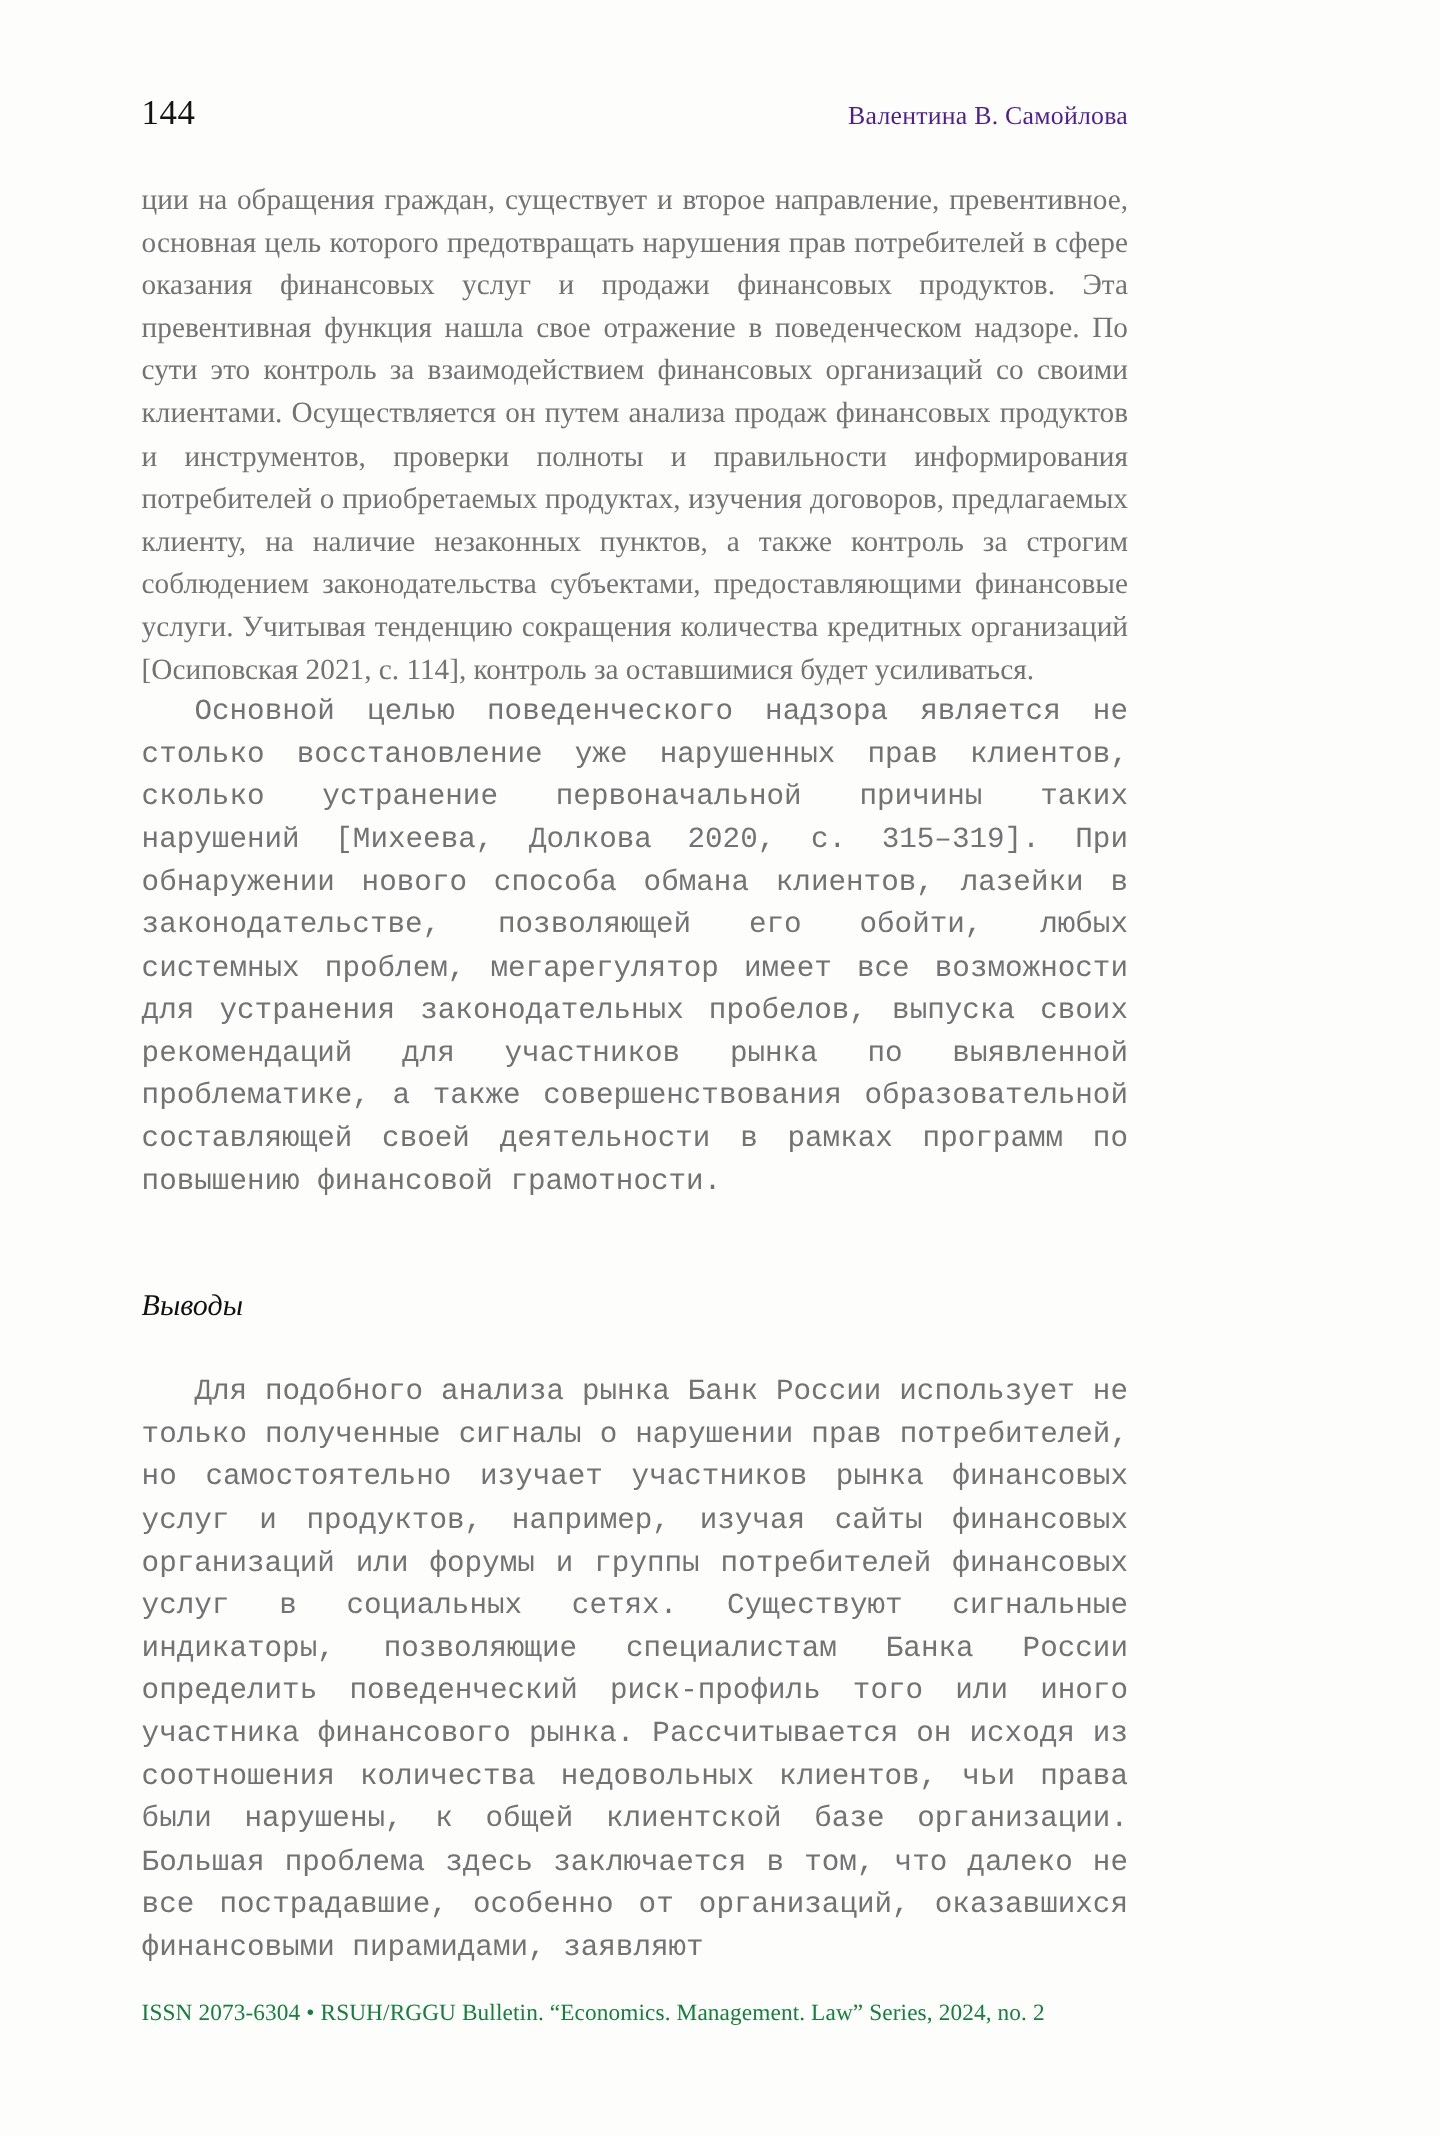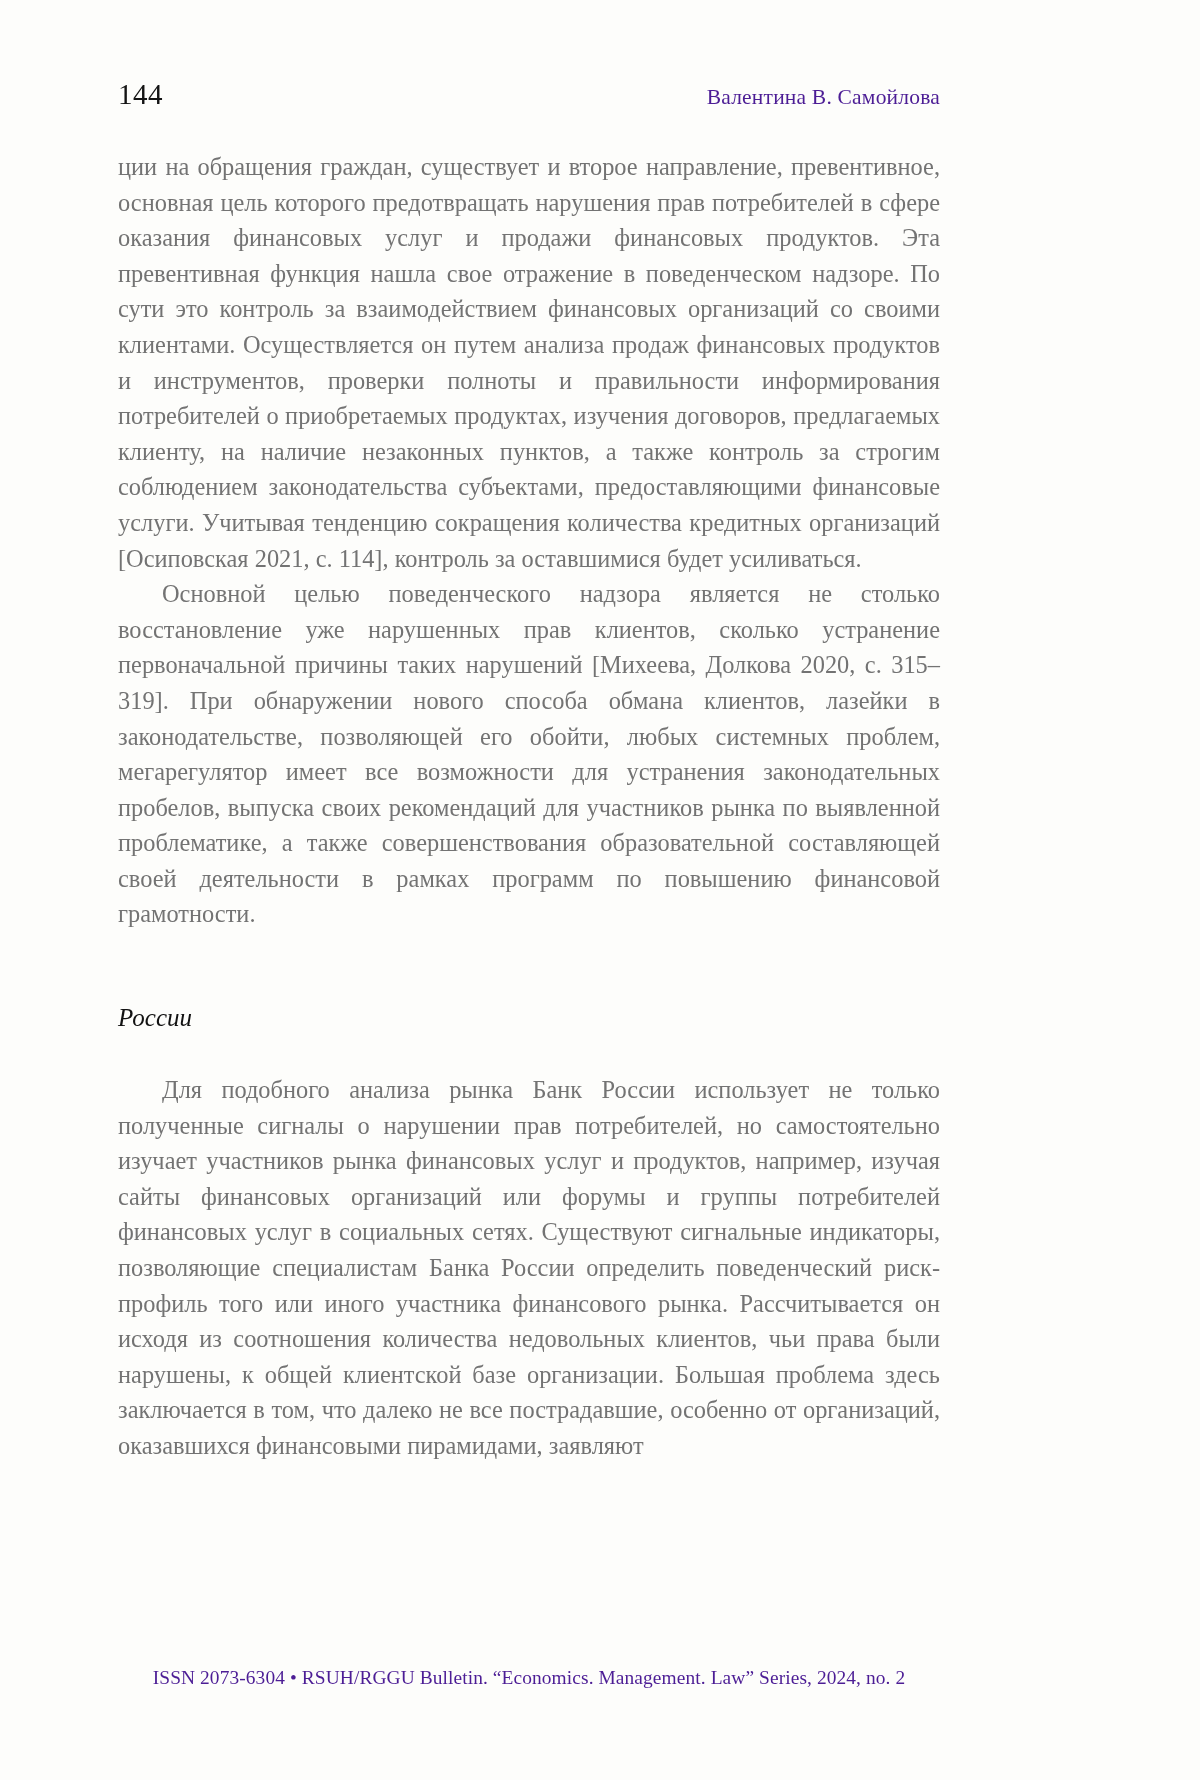--- a/index.html
+++ b/index.html
@@ -51,39 +51,39 @@
     font-size: 24.4px;
     line-height: 35.6px;
     text-align: justify;
     text-justify: inter-word;
     margin: 0;
     color: #737373;
     hyphens: manual;
   }
   p.body.indent {
     text-indent: 44px;
+    font-family: Liberation Mono, monospace;
   }
   .section-title {
     font-family: "Liberation Serif", serif;
     font-size: 25px;
     font-style: italic;
     margin: 0;
     color: #121212;
   }
   .gap-large { height: 72px; }
   .gap-title { height: 40px; }
   .footer {
     position: absolute;
     left: 118px;
     top: 1667px;
     width: 822px;
-    text-align: center;
     font-family: "Liberation Serif", serif;
     font-size: 19.4px;
-    color: #4c1d95;
+    color: #15803d;
     letter-spacing: 0.1px;
   }
 </style>
 </head>
 <body>
 
 <div class="page">
 
   <div class="content">
 
@@ -91,21 +91,21 @@
       <div class="folio">144</div>
       <div class="running-author">Валентина В. Самойлова</div>
     </div>
 
     <p class="body">ции на обращения граждан, существует и второе направление, превентивное, основная цель которого предотвращать нарушения прав потребителей в сфере оказания финансовых услуг и продажи финансовых продуктов. Эта превентивная функция нашла свое отражение в поведенческом надзоре. По сути это контроль за взаимодействием финансовых организаций со своими клиентами. Осуществляется он путем анализа продаж финансовых продуктов и инструментов, проверки полноты и правильности информирования потребителей о приобретаемых продуктах, изучения договоров, предлагаемых клиенту, на наличие незаконных пунктов, а также контроль за строгим соблюдением законодательства субъектами, предоставляющими финансовые услуги. Учитывая тенденцию сокращения количества кредитных организаций [Осиповская 2021, с. 114], контроль за оставшимися будет усиливаться.</p>
 
     <p class="body indent">Основной целью поведенческого надзора является не столько восстановление уже нарушенных прав клиентов, сколько устранение первоначальной причины таких нарушений [Михеева, Долкова 2020, с. 315–319]. При обнаружении нового способа обмана клиентов, лазейки в законодательстве, позволяющей его обойти, любых системных проблем, мегарегулятор имеет все возможности для устранения законодательных пробелов, выпуска своих рекомендаций для участников рынка по выявленной проблематике, а также совершенствования образовательной составляющей своей деятельности в рамках программ по повышению финансовой грамотности.</p>
 
     <div class="gap-large"></div>
 
-    <p class="section-title">России</p>
+    <p class="section-title">Выводы</p>
 
     <div class="gap-title"></div>
 
     <p class="body indent">Для подобного анализа рынка Банк России использует не только полученные сигналы о нарушении прав потребителей, но самостоятельно изучает участников рынка финансовых услуг и продуктов, например, изучая сайты финансовых организаций или форумы и группы потребителей финансовых услуг в социальных сетях. Существуют сигнальные индикаторы, позволяющие специалистам Банка России определить поведенческий риск-профиль того или иного участника финансового рынка. Рассчитывается он исходя из соотношения количества недовольных клиентов, чьи права были нарушены, к общей клиентской базе организации. Большая проблема здесь заключается в том, что далеко не все пострадавшие, особенно от организаций, оказавшихся финансовыми пирамидами, заявляют</p>
 
   </div>
 
   <div class="footer">ISSN 2073-6304  •  RSUH/RGGU Bulletin. “Economics. Management. Law” Series, 2024, no. 2</div>
 
 </div>

